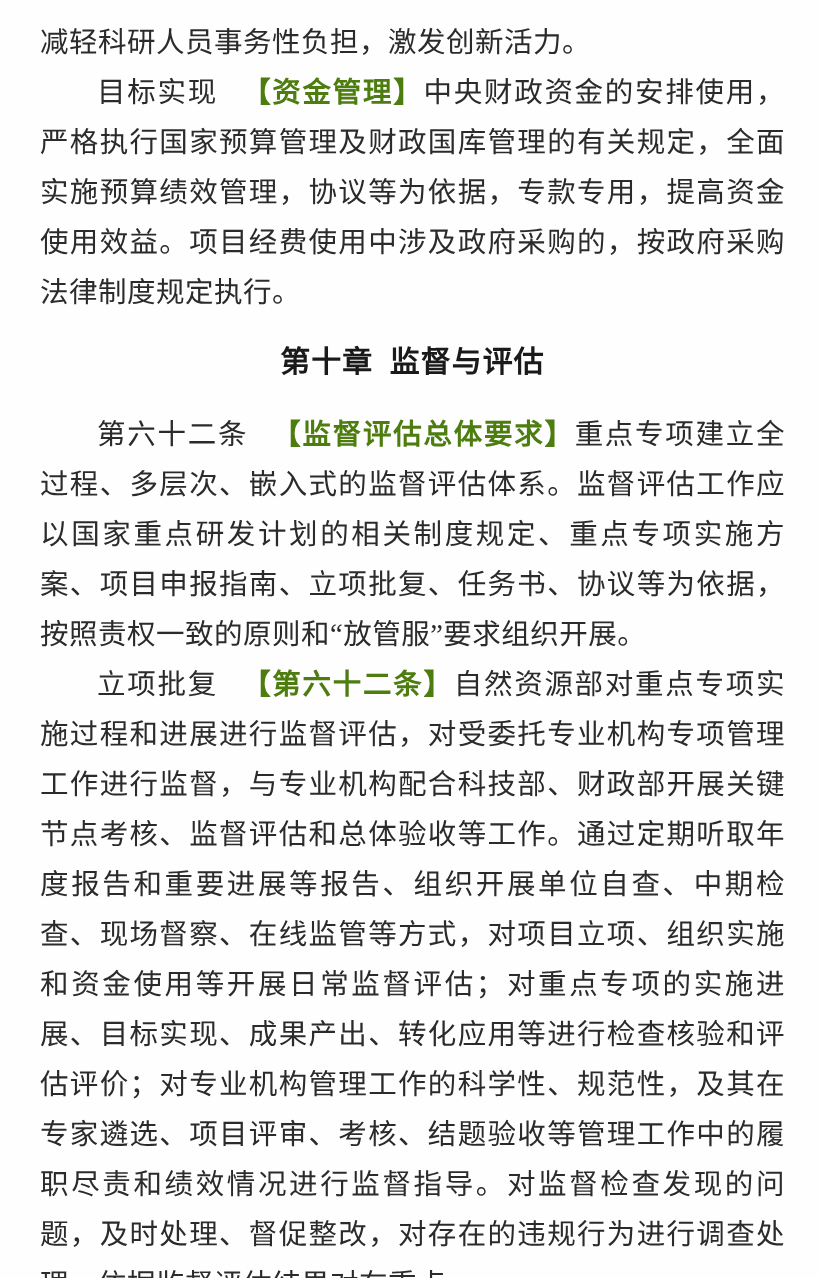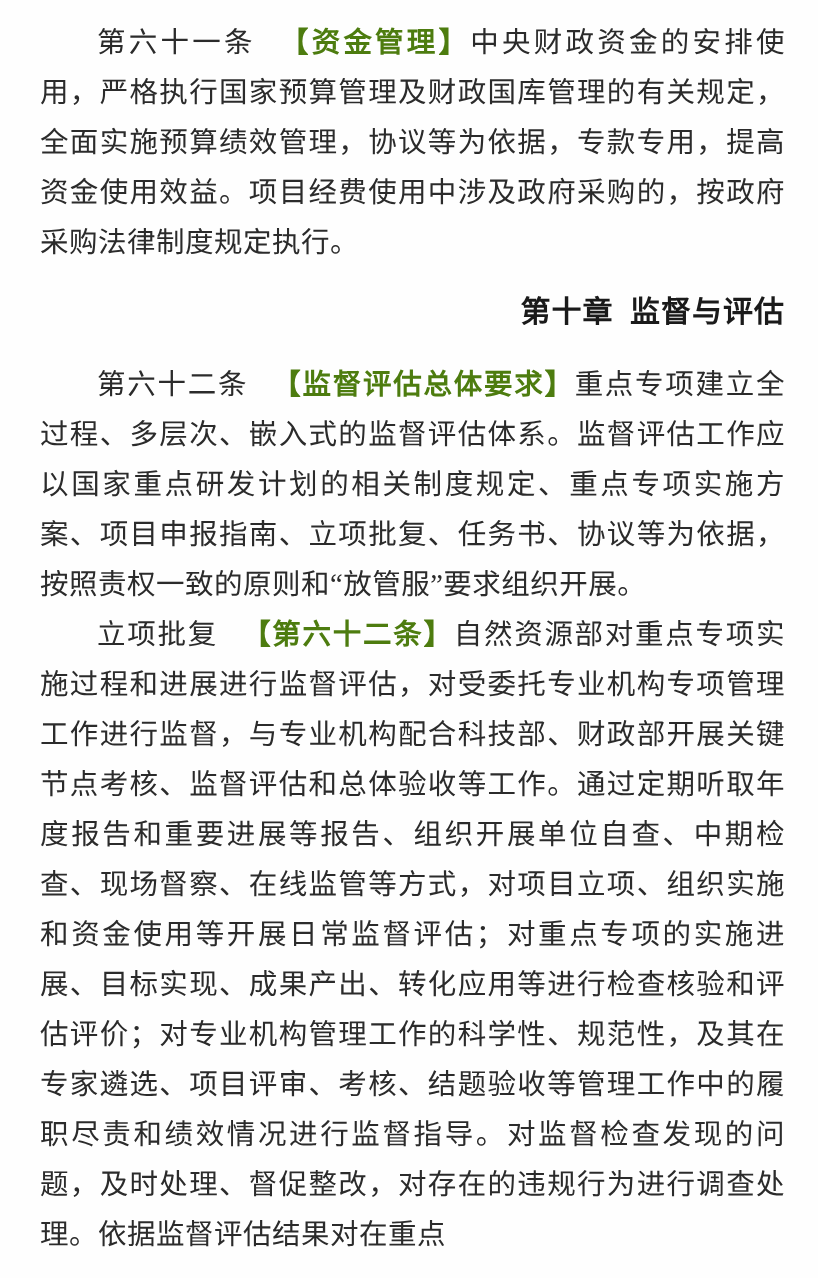--- a/index.html
+++ b/index.html
@@ -38,36 +38,39 @@
   .article-title {
     font-weight: 700;
     color: #4d7c0f;
   }
   .chapter-heading {
     margin: 18px 0 22px 0;
     font-family: "Liberation Sans", "DejaVu Sans", sans-serif;
     font-weight: 700;
     font-size: 30px;
     line-height: 52px;
-    text-align: right;
+    text-align: center;
     color: #1a1a1a;
     letter-spacing: 1px;
   }
   .chapter-number {
     margin-right: 0.55em;
   }
 </style>
 </head>
 <body>
 
 <div class="page">
 
+  <p class="body-para">
+    <span>减轻科研人员事务性负担，激发创新活力。</span>
+  </p>
 
   <p class="body-para indented">
-    <span class="article-number">第六十一条</span><span class="article-title">【资金管理】</span><span>中央财政资金的安排使用，严格执行国家预算管理及财政国库管理的有关规定，全面实施预算绩效管理，协议等为依据，专款专用，提高资金使用效益。项目经费使用中涉及政府采购的，按政府采购法律制度规定执行。</span>
+    <span class="article-number">目标实现</span><span class="article-title">【资金管理】</span><span>中央财政资金的安排使用，严格执行国家预算管理及财政国库管理的有关规定，全面实施预算绩效管理，协议等为依据，专款专用，提高资金使用效益。项目经费使用中涉及政府采购的，按政府采购法律制度规定执行。</span>
   </p>
 
   <h2 class="chapter-heading">
     <span class="chapter-number">第十章</span><span>监督与评估</span>
   </h2>
 
   <p class="body-para indented">
     <span class="article-number">第六十二条</span><span class="article-title">【监督评估总体要求】</span><span>重点专项建立全过程、多层次、嵌入式的监督评估体系。监督评估工作应以国家重点研发计划的相关制度规定、重点专项实施方案、项目申报指南、立项批复、任务书、协议等为依据，按照责权一致的原则和“放管服”要求组织开展。</span>
   </p>
 

